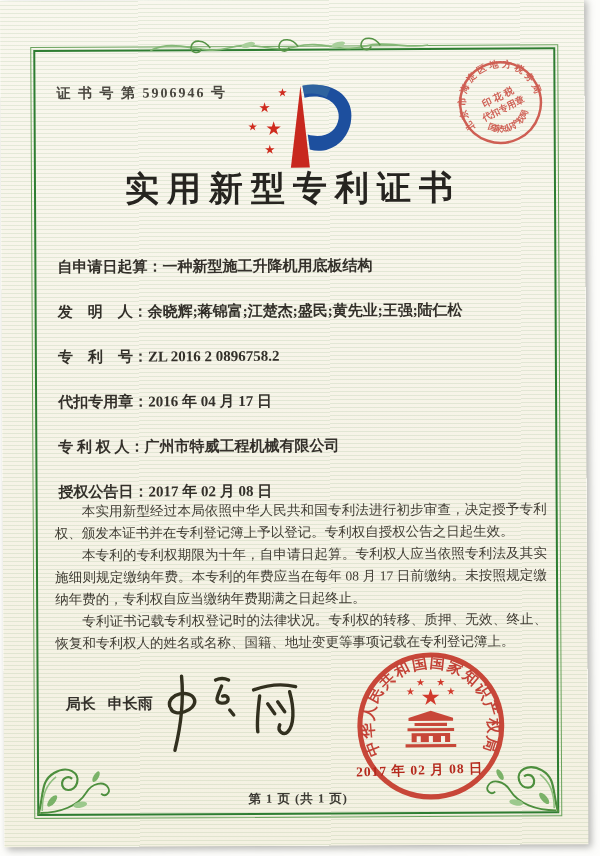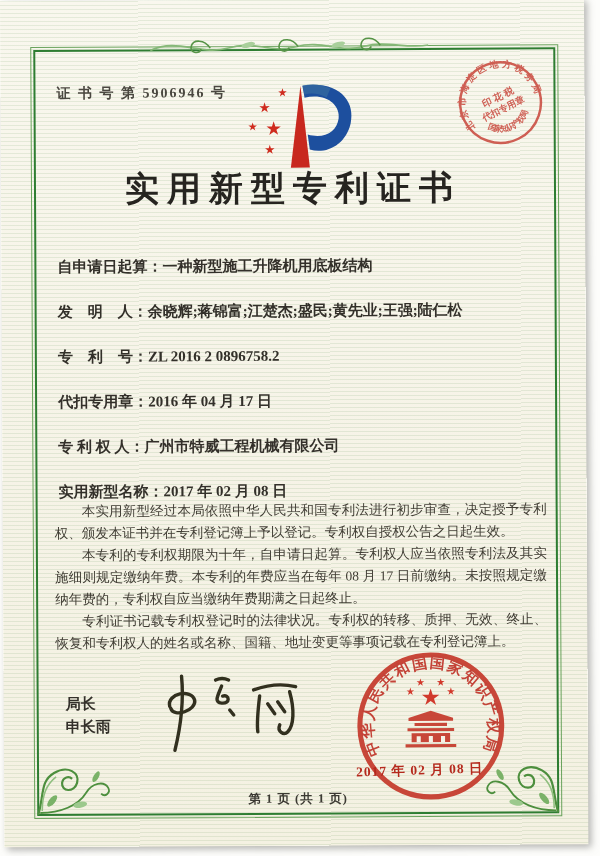--- a/index.html
+++ b/index.html
@@ -49,21 +49,21 @@
   .field-row{font-size:15px;color:#33302a;font-weight:600;line-height:21px;white-space:nowrap;}
   .field-label{color:#33302a;}
   .field-value{color:#33302a;}
   .paragraphs{
     position:absolute;left:52px;top:500px;right:40px;
     font-size:13.5px;line-height:22px;color:#403d34;text-align:justify;font-weight:500;
   }
   .paragraphs p{margin:0;text-indent:2em;}
   .signatory{
     position:absolute;left:62px;top:694px;
-    display:flex;flex-direction:column;gap:4px;
+    display:flex;flex-direction:row;gap:12px;
     font-size:15px;color:#33302a;font-weight:600;
   }
   .signature{position:absolute;left:142px;top:664px;width:192px;height:100px;}
   .official-seal{position:absolute;left:350px;top:650px;width:154px;height:154px;opacity:.92;}
   .seal-date{
     position:absolute;left:352px;top:762px;width:160px;
     font-size:13.5px;font-weight:700;color:#b5291d;letter-spacing:1px;
     transform:rotate(-1.5deg);
   }
   .page-footer{
@@ -158,21 +158,21 @@
     <div class="field-row">
       <span class="field-label">专　利　号：</span><span class="field-value">ZL 2016 2 0896758.2</span>
     </div>
     <div class="field-row">
       <span class="field-label">代扣专用章：</span><span class="field-value">2016 年 04 月 17 日</span>
     </div>
     <div class="field-row">
       <span class="field-label">专 利 权 人：</span><span class="field-value">广州市特威工程机械有限公司</span>
     </div>
     <div class="field-row">
-      <span class="field-label">实用新型名称：</span><span class="field-value">2017 年 02 月 08 日</span>
+      <span class="field-label">授权公告日：</span><span class="field-value">2017 年 02 月 08 日</span>
     </div>
   </div>
 
   <div class="paragraphs">
     <p>本实用新型经过本局依照中华人民共和国专利法进行初步审查，决定授予专利权、颁发本证书并在专利登记簿上予以登记。专利权自授权公告之日起生效。</p>
     <p>本专利的专利权期限为十年，自申请日起算。专利权人应当依照专利法及其实施细则规定缴纳年费。本专利的年费应当在每年 08 月 17 日前缴纳。未按照规定缴纳年费的，专利权自应当缴纳年费期满之日起终止。</p>
     <p>专利证书记载专利权登记时的法律状况。专利权的转移、质押、无效、终止、恢复和专利权人的姓名或名称、国籍、地址变更等事项记载在专利登记簿上。</p>
   </div>
 
   <div class="signatory">

